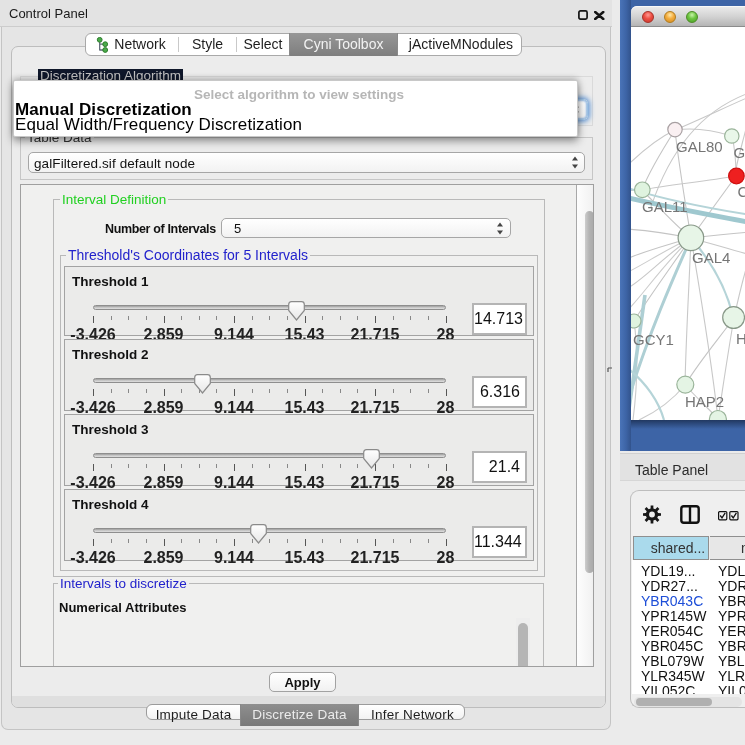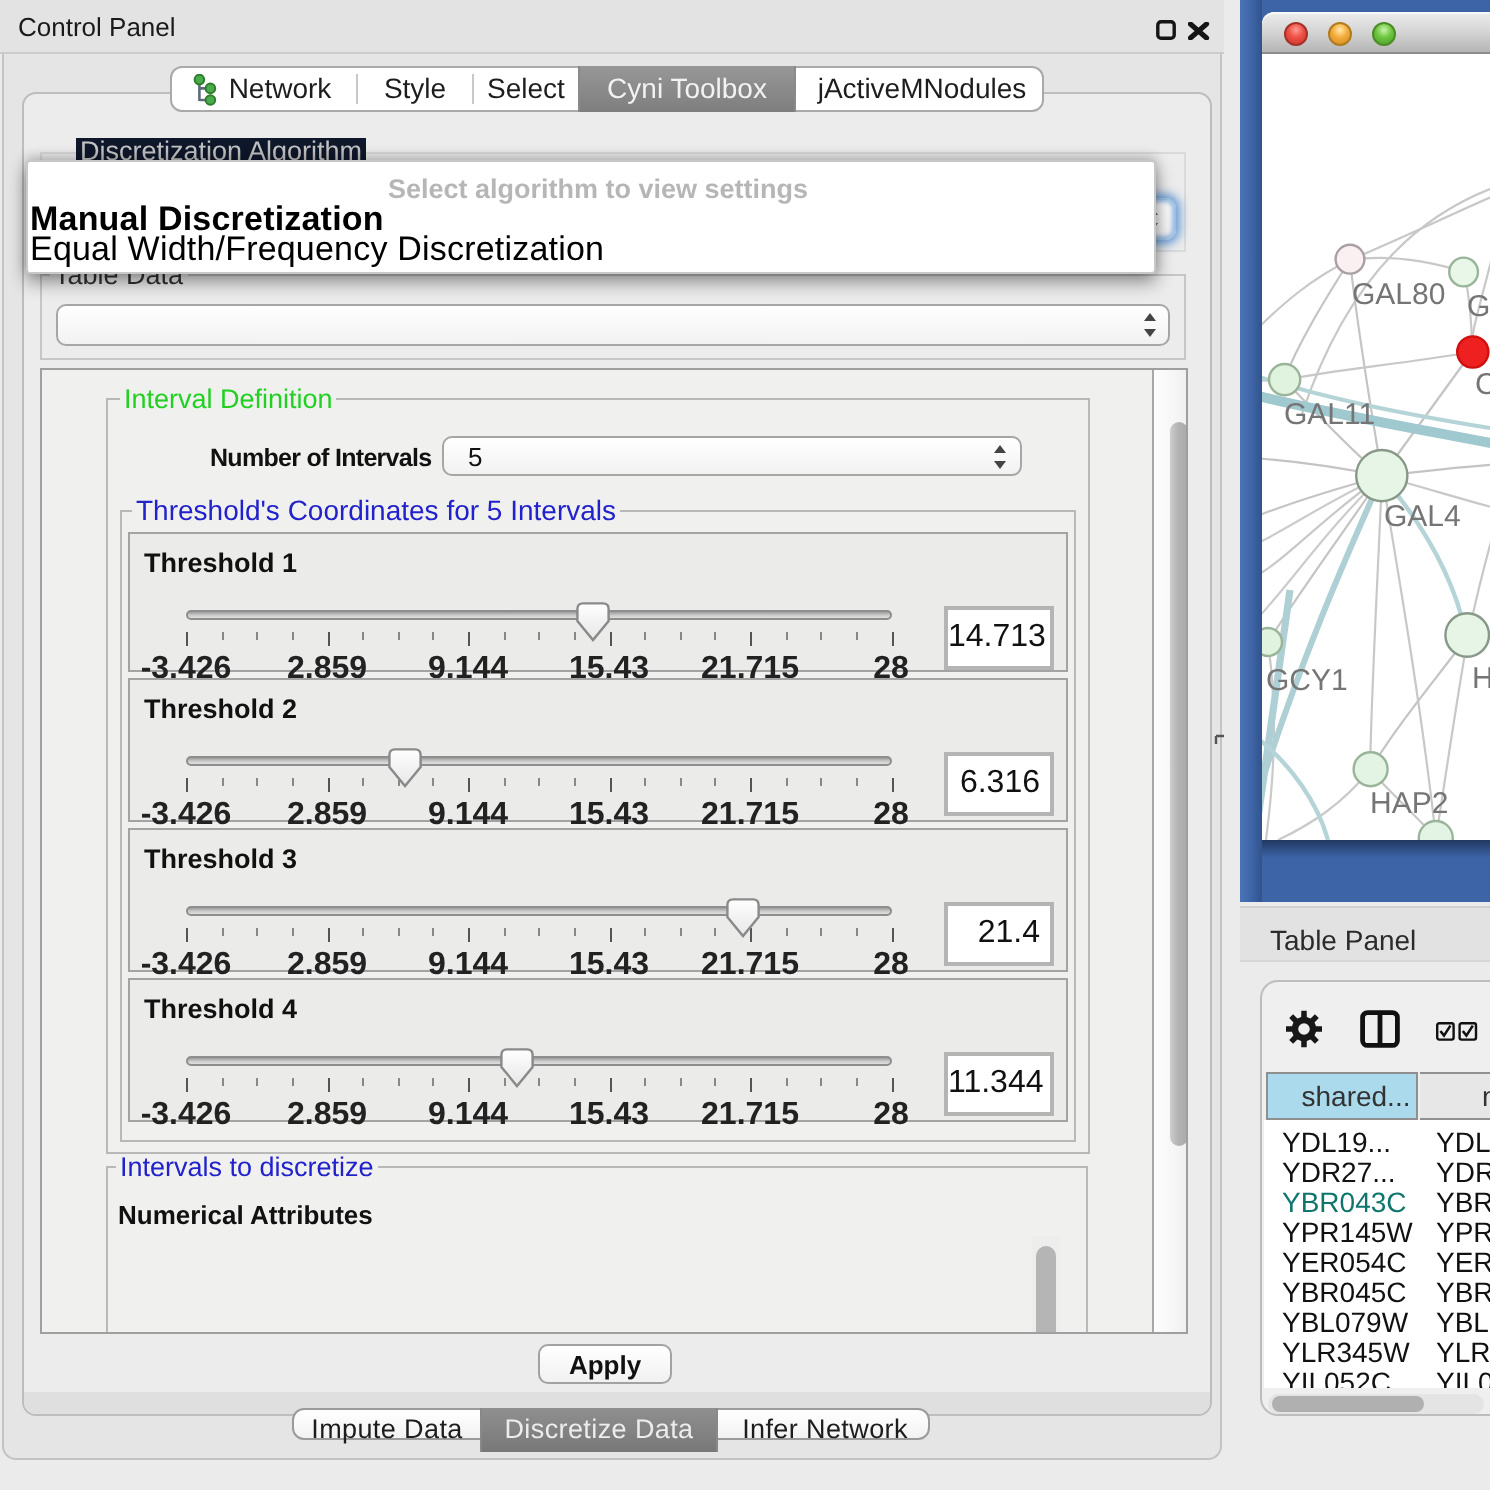--- a/index.html
+++ b/index.html
@@ -62,20 +62,21 @@
       <svg width="8" height="15">
         <path d="M1 5.5 L4 1.5 L7 5.5 Z" fill="#666"></path>
         <path d="M1 9.5 L4 13.5 L7 9.5 Z" fill="#666"></path>
       </svg>
     </div>
 </div>
 
 <div class="group" style="left:20px;top:137px;width:573px;height:43px;border-color:#c6c6c6;"></div>
 <div class="glabel" style="left:25px;top:131px;color:#333;background:#ececec;">Table Data</div>
 <div class="combo" style="left:28px;top:152px;width:557px;">
+  <div class="ctext" style="left:5px;font-size:13.5px;letter-spacing:0.1px;">galFiltered.sif default node</div>
   <div class="spin" style="left:542px;">
       <svg width="8" height="15">
         <path d="M1 5.5 L4 1.5 L7 5.5 Z" fill="#444"></path>
         <path d="M1 9.5 L4 13.5 L7 9.5 Z" fill="#444"></path>
       </svg>
     </div>
 </div>
 
 <div id="scrollarea">
 
@@ -397,21 +398,21 @@
       <rect x="0.6" y="0.6" width="8.2" height="8.2" rx="1" fill="none" stroke="#111" stroke-width="1.2"></rect>
       <path d="M2.2 4.5 L4 6.8 L7.2 1.8" fill="none" stroke="#111" stroke-width="1.3"></path>
       <rect x="11.8" y="0.6" width="8.2" height="8.2" rx="1" fill="none" stroke="#111" stroke-width="1.2"></rect>
       <path d="M13.4 4.5 L15.2 6.8 L18.4 1.8" fill="none" stroke="#111" stroke-width="1.3"></path>
     </svg>
   <div class="abs" style="left:1px;top:69px;width:124px;height:133.5px;background:#ffffff;overflow:hidden;">
     <div class="abs" style="left:9px;top:2.5px;font-size:14px;color:#111;white-space:nowrap;text-align:right;">YDL19...</div>
     <div class="abs" style="left:86px;top:2.5px;font-size:14px;color:#111;white-space:nowrap;">YDL1</div>
     <div class="abs" style="left:9px;top:17.6px;font-size:14px;color:#111;white-space:nowrap;">YDR27...</div>
     <div class="abs" style="left:86px;top:17.6px;font-size:14px;color:#111;white-space:nowrap;">YDR2</div>
-    <div class="abs" style="left:9px;top:32.7px;font-size:14px;color:#0f766e;white-space:nowrap;">YBR043C</div>
+    <div class="abs" style="left:9px;top:32.7px;font-size:14px;color:#1d4ed8;white-space:nowrap;">YBR043C</div>
     <div class="abs" style="left:86px;top:32.7px;font-size:14px;color:#111;white-space:nowrap;">YBR0</div>
     <div class="abs" style="left:9px;top:47.8px;font-size:14px;color:#111;white-space:nowrap;">YPR145W</div>
     <div class="abs" style="left:86px;top:47.8px;font-size:14px;color:#111;white-space:nowrap;">YPR1</div>
     <div class="abs" style="left:9px;top:62.9px;font-size:14px;color:#111;white-space:nowrap;">YER054C</div>
     <div class="abs" style="left:86px;top:62.9px;font-size:14px;color:#111;white-space:nowrap;">YER0</div>
     <div class="abs" style="left:9px;top:78.0px;font-size:14px;color:#111;white-space:nowrap;">YBR045C</div>
     <div class="abs" style="left:86px;top:78.0px;font-size:14px;color:#111;white-space:nowrap;">YBR0</div>
     <div class="abs" style="left:9px;top:93.1px;font-size:14px;color:#111;white-space:nowrap;">YBL079W</div>
     <div class="abs" style="left:86px;top:93.1px;font-size:14px;color:#111;white-space:nowrap;">YBL0</div>
     <div class="abs" style="left:9px;top:108.2px;font-size:14px;color:#111;white-space:nowrap;">YLR345W</div>

